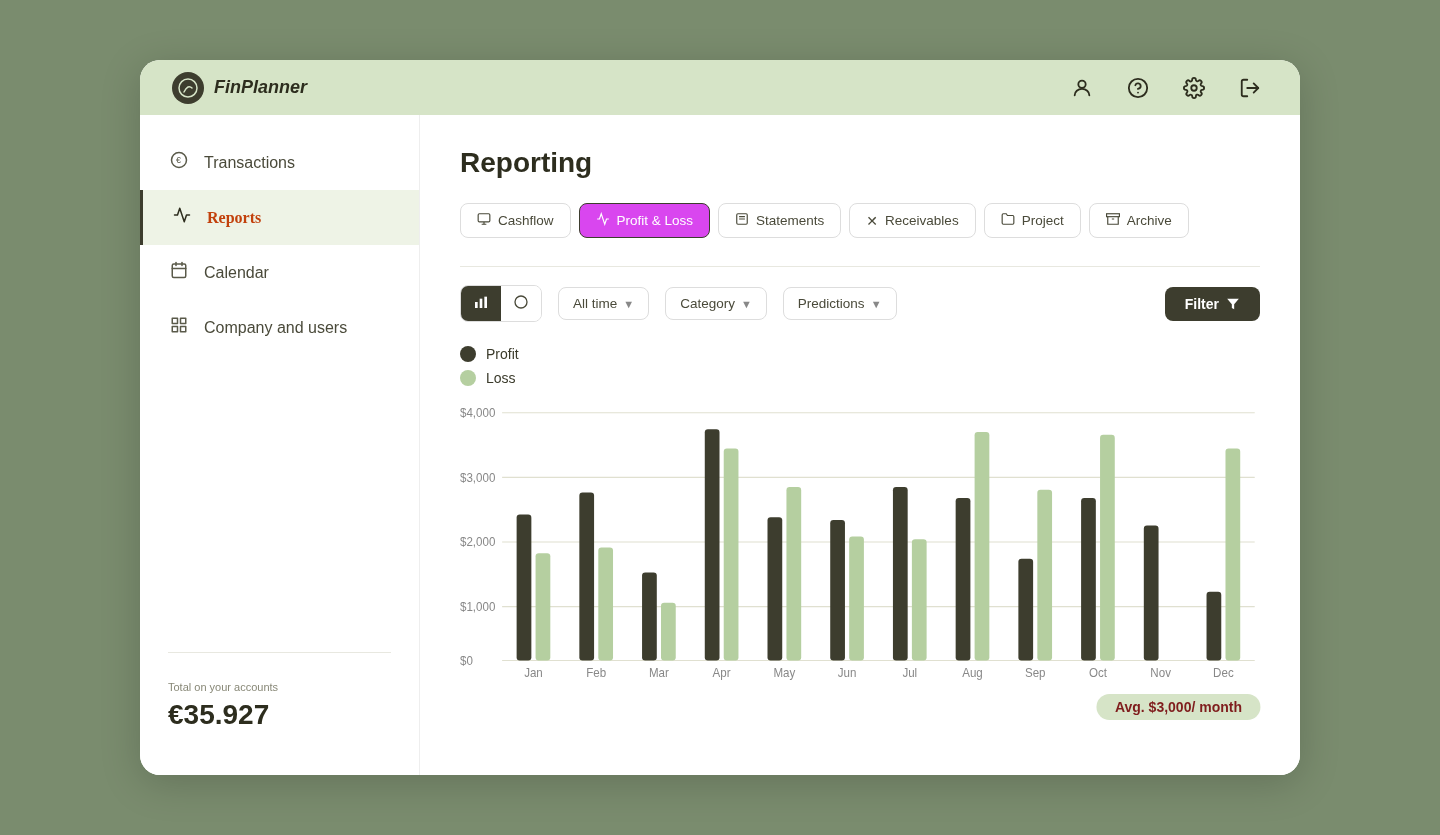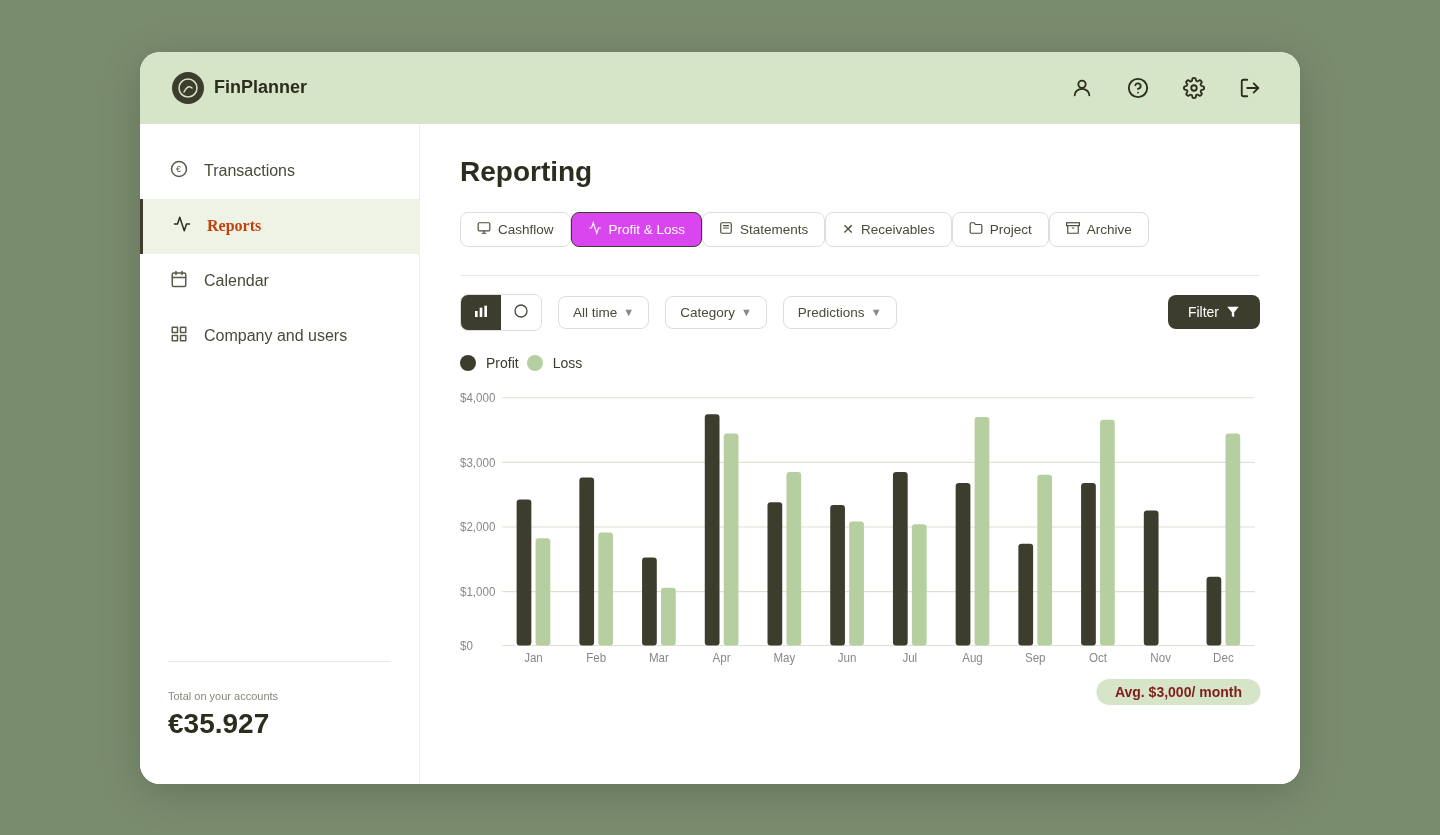--- a/index.html
+++ b/index.html
@@ -18,21 +18,22 @@
       overflow: hidden;
       box-shadow: 0 8px 40px rgba(0,0,0,0.18);
     }
     
     .header {
       background: #d6e4c7;
       display: flex;
       align-items: center;
       justify-content: space-between;
       padding: 0 32px;
-      height: 72px;
+      height: 55px;
+      font-style: italic;
     }
     .header-logo {
       display: flex;
       align-items: center;
       gap: 10px;
     }
     .logo-icon {
       width: 32px; height: 32px;
       border-radius: 50%;
       background: #3d3d2e;
@@ -127,20 +128,21 @@
     }
     .page-title {
       font-size: 28px;
       font-weight: 800;
       color: #2d2d1e;
       margin-bottom: 24px;
     }
     
     .tabs {
       display: flex;
+      gap: 8px;
       margin-bottom: 28px;
       flex-wrap: wrap;
     }
     .tab-btn {
       display: flex;
       align-items: center;
       gap: 7px;
       padding: 8px 16px;
       border-radius: 8px;
       border: 1.5px solid #ddd;
@@ -204,26 +206,26 @@
       display: flex;
       align-items: center;
       gap: 7px;
       padding: 9px 20px;
       background: #3d3d2e;
       color: #fff;
       border: none;
       border-radius: 8px;
       cursor: pointer;
       font-size: 14px;
-      font-weight: 400;
+      font-weight: 700;
     }
     
     .legend {
       display: flex;
-      flex-direction: row;
+      flex-direction: column;
       gap: 8px;
       margin-bottom: 16px;
     }
     .legend-item {
       display: flex;
       align-items: center;
       gap: 10px;
       font-size: 14px;
       color: #3a3a2a;
       font-weight: 500;

